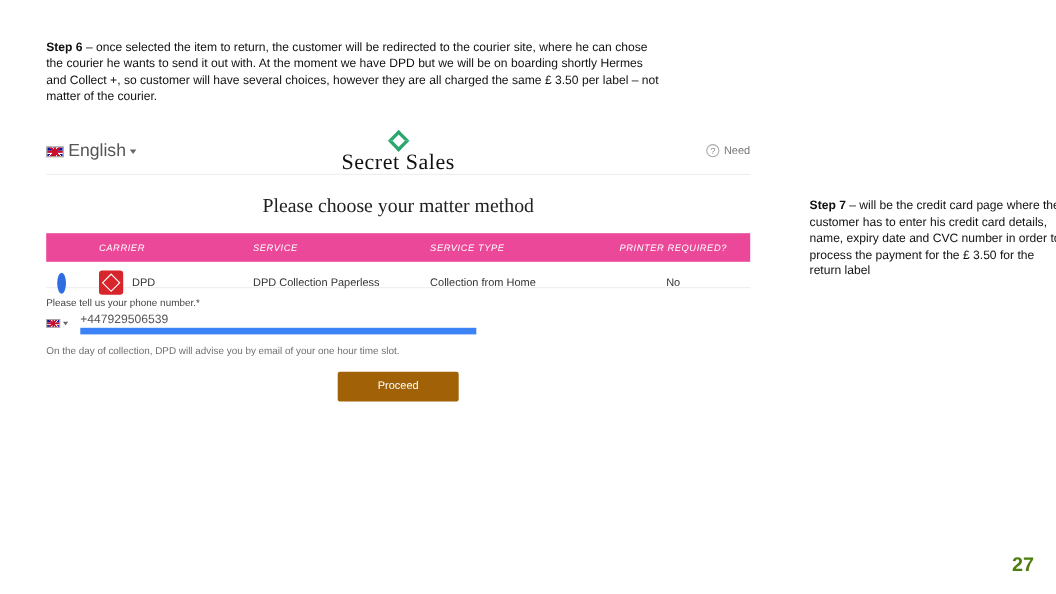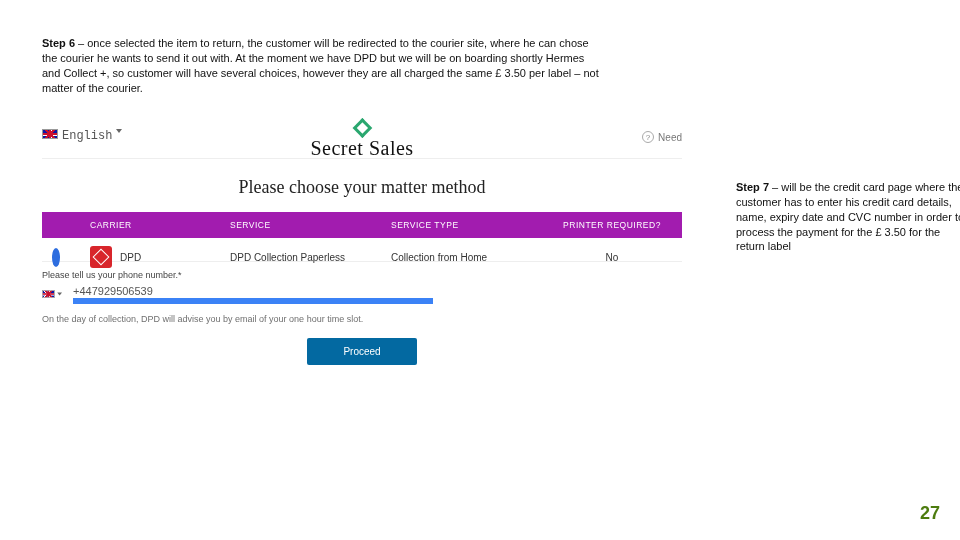--- a/index.html
+++ b/index.html
@@ -19,22 +19,22 @@
     height: 330px;
     background: #fff;
   }
   .shot-header {
     position: relative;
     height: 44px;
     border-bottom: 1px solid #eee;
   }
   .lang-pill {
     position: absolute; left: 0; top: 14px;
-    display: flex; gap: 4px;
-    font-size: 12px; color: #555; font-family: Liberation Mono, monospace;
+    display: flex; align-items: center; gap: 4px;
+    font-size: 16px; color: #555;
   }
   .flag {
     width: 16px; height: 10px; background:
       linear-gradient(#0a17a7,#0a17a7);
     position: relative; display: inline-block;
     border: 1px solid #999;
   }
   .flag::before, .flag::after {
     content: ""; position: absolute; inset: 0;
   }
@@ -87,25 +87,26 @@
   }
 
   .heading {
     text-align: center; font-family: "Times New Roman", Georgia, serif;
     font-size: 18px; color: #222; padding: 18px 0 14px 0;
   }
 
   .thead {
     display: grid;
     grid-template-columns: 38px 140px 1fr 1fr 120px;
-    background: #a21caf; color: #fff;
+    background: #ec4899; color: #fff;
     font-size: 8.5px; letter-spacing: .5px;
     padding: 8px 10px;
     align-items: center;
     text-transform: uppercase;
+    font-style: italic;
   }
   .thead > div:last-child { text-align: center; }
 
   .trow {
     display: grid;
     grid-template-columns: 38px 140px 1fr 1fr 120px;
     padding: 8px 10px;
     align-items: center;
     font-size: 10px; color: #333;
     border-bottom: 1px solid #eee;
@@ -133,21 +134,21 @@
     flex: 1; height: 20px; border-bottom: 6px solid #3b82f6;
     font-size: 11px; color: #555; display: flex; align-items: center;
     max-width: 360px;
   }
   .flag-small { transform: scale(.8); transform-origin: left center; display:flex; align-items:center; gap:3px;}
 
   .advise { font-size: 9px; color: #707070; padding: 10px 0 0 0; }
 
   .proceed-wrap { text-align: center; padding-top: 14px; }
   .proceed {
-    display: inline-block; background: #0369a1; color: #fff;
+    display: inline-block; background: #a16207; color: #fff;
     font-size: 10px; padding: 8px 36px; border-radius: 2px;
     cursor: pointer;
   }
 
   
   .step7 { position: absolute; left: 736px; top: 180px; width: 230px; font-size: 11px; line-height: 1.35; }
   .step7 b { font-weight: 700; }
 
   .pagenum {
     position: absolute; right: 20px; bottom: 16px;

